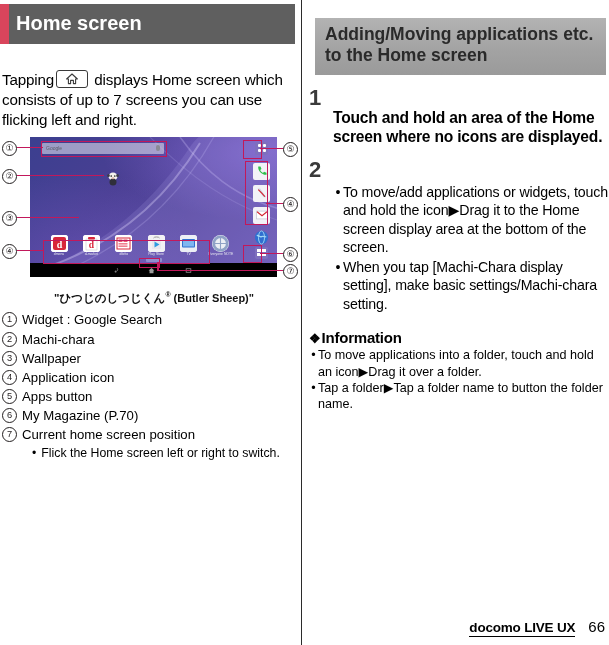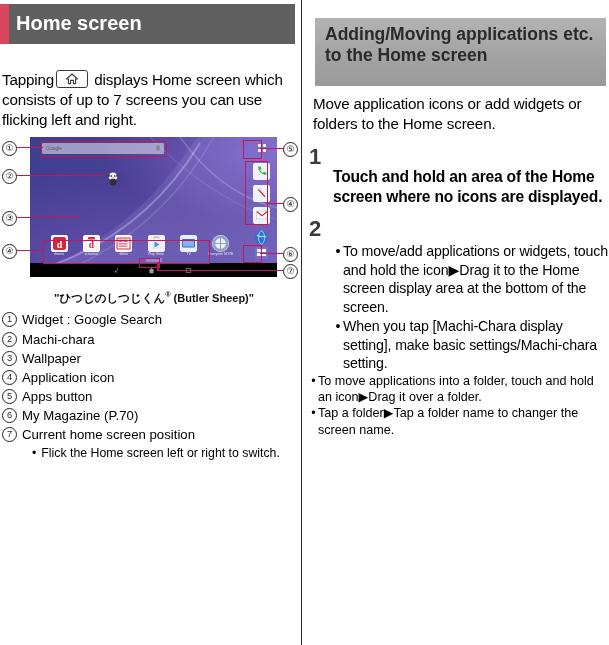--- a/index.html
+++ b/index.html
@@ -37,21 +37,21 @@
 
   
   .sub-head{
     width:291px;
     margin:18px 0 0 6px;
     background:linear-gradient(to bottom,#b3b3b3 0%,#a3a3a3 55%,#9a9a9a 100%);
     color:#2a2a2a;
     font-weight:bold;
     font-size:17.5px;
     line-height:1.22;
-    padding:6px 8px 19px 10px;
+    padding:6px 8px 8px 10px;
     box-sizing:border-box;
   }
 
   
   .body-text{
     font-size:15.2px;
     line-height:1.33;
     margin:8px 4px 0 4px;
     letter-spacing:-0.15px;
   }
@@ -420,21 +420,20 @@
     </div>
   </div>
 
   <div class="col-right">
 
 
     <div class="sub-head">
       <span>Adding/Moving applications etc. to the Home screen</span>
     </div>
 
-    <div class="body-text">Move application icons or add widgets or folders to the Home screen.</div>
 
     <div class="step">
       <div class="step-num">1</div>
       <div class="step-body">
         <div class="step-title">Touch and hold an area of the Home screen where no icons are displayed.</div>
       </div>
     </div>
 
     <div class="step">
       <div class="step-num">2</div>
@@ -445,24 +444,31 @@
             <span class="txt">To move/add applications or widgets, touch and hold the icon▶Drag it to the Home screen display area at the bottom of the screen.</span>
           </div>
           <div class="bullet">
             <span class="dot">•</span>
             <span class="txt">When you tap [Machi-Chara display setting], make basic settings/Machi-chara setting.</span>
           </div>
         </div>
       </div>
     </div>
 
+    <div class="info-head">
+      <span class="dia">❖</span><span>Information</span>
+    </div>
     <div class="info-bullet">
       <span class="dot">•</span>
       <span>To move applications into a folder, touch and hold an icon▶Drag it over a folder.</span>
     </div>
     <div class="info-bullet">
       <span class="dot">•</span>
-      <span>Tap a folder▶Tap a folder name to changer the screen name.</span>
-    </div>
-
+      <span>Tap a folder▶Tap a folder name to button the folder name.</span>
+    </div>
+
+    <div class="footer">
+      <div class="footer-brand">docomo LIVE UX</div>
+      <div class="footer-page">66</div>
+    </div>
   </div>
 
 </div>
 
 </body></html>

